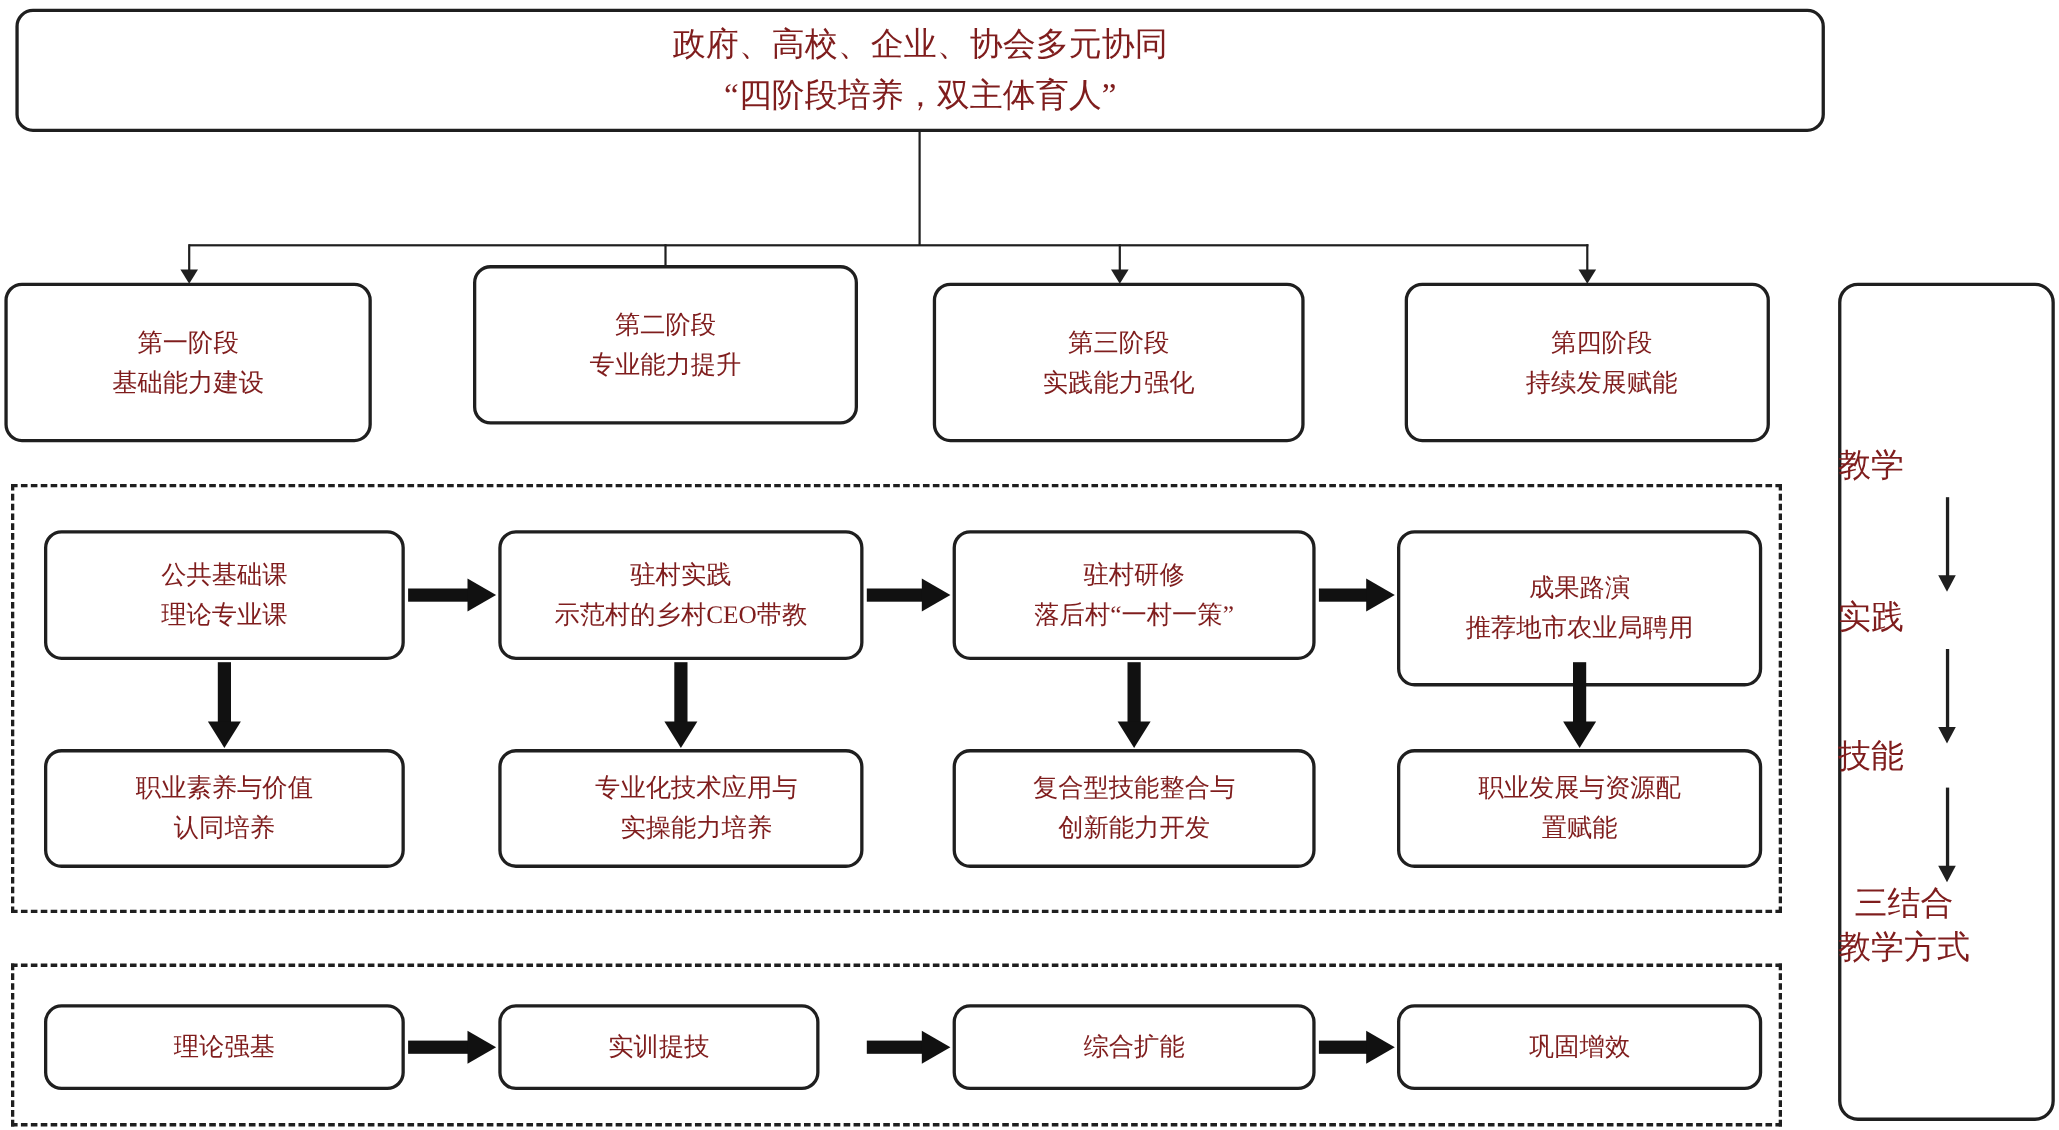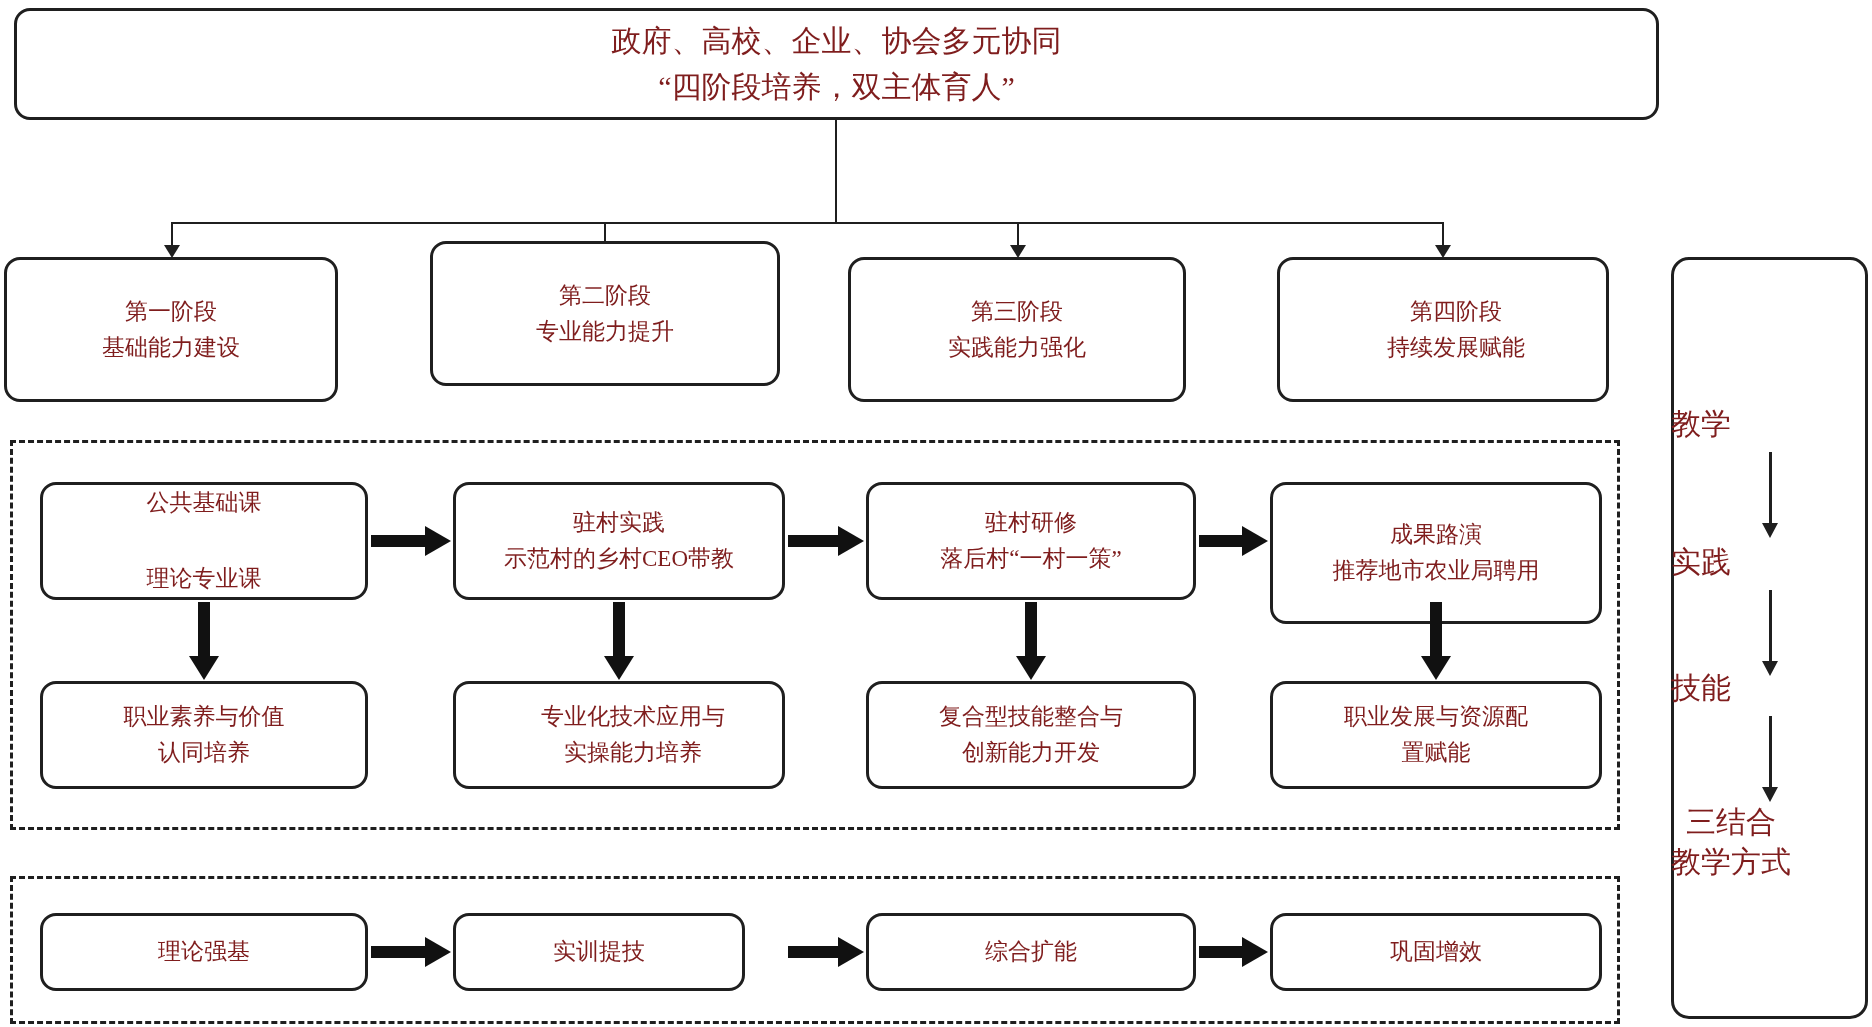--- a/index.html
+++ b/index.html
@@ -103,21 +103,21 @@
     <div>第三阶段</div>
     <div>实践能力强化</div>
   </div>
   <div class="box" style="left:1277px;top:257px;width:332px;height:145px;padding-left:26px;">
     <div>第四阶段</div>
     <div>持续发展赋能</div>
   </div>
 
   <div class="dashed-container" style="left:10px;top:440px;width:1610px;height:390px;"></div>
 
-  <div class="box" style="left:40px;top:482px;width:328px;height:118px;justify-content:space-between;">
+  <div class="box" style="left:40px;top:482px;width:328px;height:118px;">
     <div>公共基础课</div>
     <div>理论专业课</div>
   </div>
   <div class="box" style="left:453px;top:482px;width:332px;height:118px;">
     <div>驻村实践</div>
     <div>示范村的乡村CEO带教</div>
   </div>
   <div class="box" style="left:866px;top:482px;width:330px;height:118px;">
     <div>驻村研修</div>
     <div>落后村“一村一策”</div>

